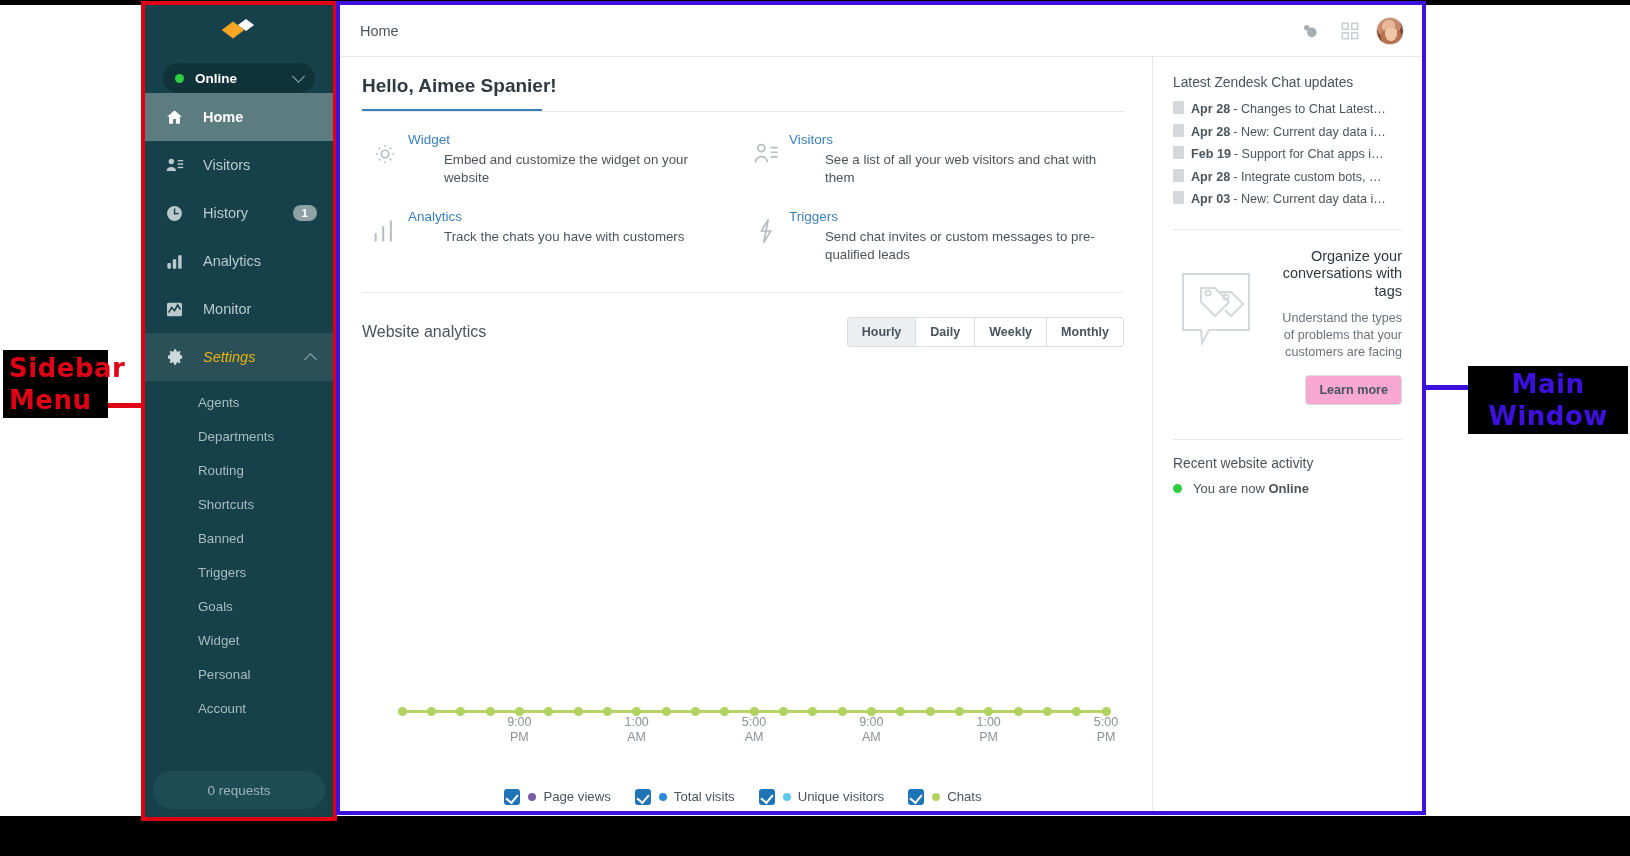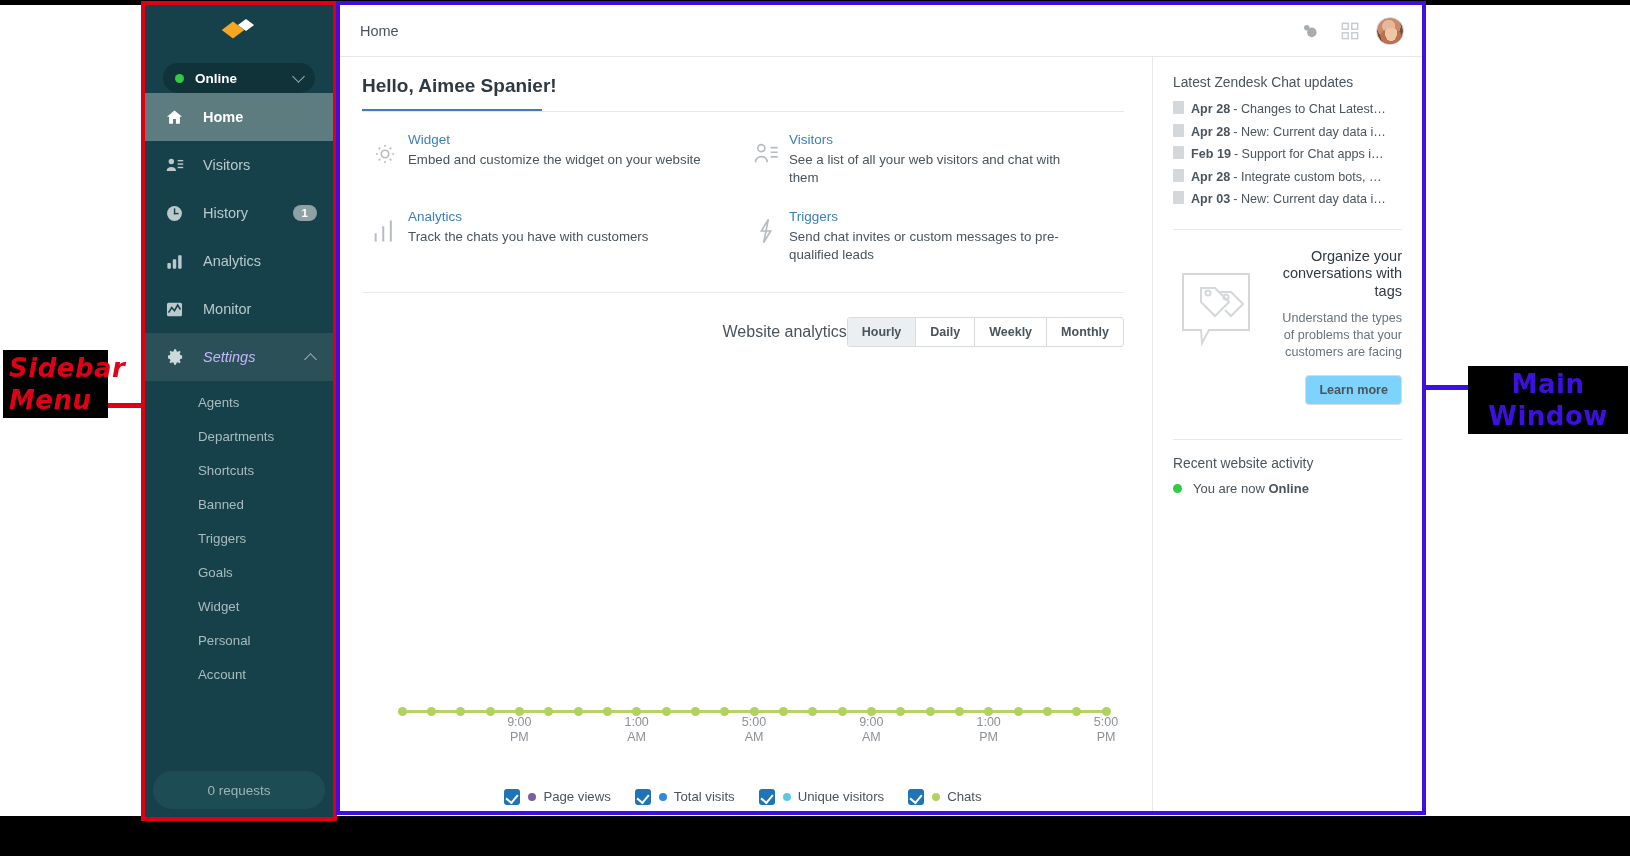--- a/index.html
+++ b/index.html
@@ -45,21 +45,21 @@
           transform: rotate(45deg); margin-bottom: 4px; }
   .chev.up { transform: rotate(-135deg); margin-bottom: 0; margin-top: 4px; }
 
   .nav-item {
     height: 48px; display:flex; align-items:center; padding: 0 0 0 20px;
     color:#b9c9cc; font-size: 14.5px; cursor: pointer; position: relative;
   }
   .nav-item .ico { width: 28px; display:flex; align-items:center; justify-content:flex-start; }
   .nav-item .lbl { margin-left: 10px; }
   .nav-item.active { background: #5c7c80; color:#fff; font-weight: 600; }
-  .nav-item.settings { background: #2c5057; color:#c4b5fd; font-style: italic; }
+  .nav-item.settings { background: #2c5057; color:#eab308; font-style: italic; }
   .nav-item .badge {
     position:absolute; right: 16px; background:#8ea1a4; color:#fff;
     border-radius: 10px; font-size: 11.5px; padding: 2px 9px; font-weight:600;
   }
   .nav-item .chev { position:absolute; right: 18px; }
 
   .subnav { background:#17414a; padding-top: 4px; }
   .sub-item {
     height: 34px; display:flex; align-items:center; padding-left: 53px;
     color:#a9bcbf; font-size: 13.3px; cursor:pointer;
@@ -97,25 +97,25 @@
   .col-right { width: 270px; border-left: 1px solid #e6e8ea; padding: 18px 20px 0 20px; }
 
   .greeting { font-size: 19px; font-weight: 700; color:#2f3941; padding-bottom: 12px; }
   .greet-rule { height: 3px; background:#3b7fbf; width: 180px; }
   .greet-rule-rest { height:1px; background:#e6e8ea; margin-top: -1px; }
 
   .quick-grid { display:flex; flex-wrap: wrap; padding-top: 20px; }
   .qcell { width: 50%; display:flex; padding: 0 14px 22px 0; }
   .qicon { width: 46px; flex: 0 0 46px; display:flex; align-items:flex-start; justify-content:center; padding-top: 8px; }
   .qtext .qtitle { color:#3b7fbf; font-size: 13.5px; cursor:pointer; }
-  .qtext .qdesc { color:#49545c; font-size: 13.3px; margin-top: 4px; line-height: 1.35; max-width: 300px; }
+  .qtext .qdesc { color:#49545c; font-size: 13.3px; margin-top: 4px; line-height: 1.35; max-width: 300px; margin-left: 36px; }
 
   .section-rule { height:1px; background:#e8eaec; margin-top: 6px; }
   .analytics-head { display:flex; align-items:center; padding: 24px 0 0 0; }
-  .analytics-title { font-size: 16px; color:#49545c; flex: 1; text-align: right; }
+  .analytics-title { font-size: 16px; color:#49545c; flex: 1; }
   .seg { display:flex; border:1px solid #d8dcde; border-radius: 3px; overflow:hidden; }
   .seg div { padding: 7px 14px; font-size: 12.5px; font-weight:700; color:#49545c; background:#fff;
              border-left: 1px solid #d8dcde; cursor:pointer; }
   .seg div:first-child { border-left: 0; }
   .seg div.on { background:#eceff1; }
 
   
   .chart-box { position: relative; height: 430px; margin-top: 8px; }
   .chart-plot { position:absolute; left: 40px; right: 18px; top: 0; bottom: 72px; }
   .series-line { position:absolute; left:0; right:0; bottom: 0; height: 3px; background:#b5d465; border-radius:2px; }
@@ -138,21 +138,21 @@
   .upd .d { font-weight: 700; margin-right: 3px; }
   .upd .t { overflow:hidden; text-overflow: ellipsis; }
 
   .r-rule { height:1px; background:#e6e8ea; margin: 18px 0 0 0; }
   .promo { display:flex; padding-top: 18px; }
   .promo-ico { flex: 0 0 92px; display:flex; align-items:flex-start; justify-content:center; padding-top: 22px; }
   .promo-txt { padding-left: 4px; text-align: right; }
   .promo-h { font-size: 14.5px; color:#2f3941; line-height: 1.22; }
   .promo-p { font-size: 12.6px; color:#68737d; line-height: 1.35; margin-top: 9px; }
   .learn { margin-top: 14px; display:inline-block; border:1px solid #d8dcde; border-radius:4px;
-           padding: 7px 13px; font-size: 12.6px; font-weight: 700; color:#49545c; cursor:pointer; background:#7dd3fc; }
+           padding: 7px 13px; font-size: 12.6px; font-weight: 700; color:#49545c; cursor:pointer; background:#f9a8d4; }
 
   .activity-row { display:flex; align-items:center; font-size: 13px; color:#49545c; margin-top: 10px; }
   .activity-row .gdot { width: 9px; height: 9px; border-radius:50%; background:#2ecc40; margin-right: 11px; flex:0 0 9px; }
 
   
   .ann-box { position:absolute; pointer-events:none; }
   .ann-red { border: 4px solid #e00016; }
   .ann-blue { border: 4px solid #3d10e0; }
   .ann-label {
     position:absolute; background:#000; color:#e00016;
@@ -251,20 +251,21 @@
           </svg>
         </span>
         <span class="lbl">Settings</span>
         <span class="chev up"></span>
       </div>
     </div>
 
     <div class="subnav">
       <div class="sub-item">Agents</div>
       <div class="sub-item">Departments</div>
+      <div class="sub-item">Routing</div>
       <div class="sub-item">Shortcuts</div>
       <div class="sub-item">Banned</div>
       <div class="sub-item">Triggers</div>
       <div class="sub-item">Goals</div>
       <div class="sub-item">Widget</div>
       <div class="sub-item">Personal</div>
       <div class="sub-item">Account</div>
     </div>
 
     <div class="requests-btn">0 requests</div>
@@ -531,21 +532,21 @@
         </div>
 
       </div>
     </div>
   </div>
 
   <div class="ann-box ann-red" style="left:141px; top:1px; width:196px; height:820px;"></div>
   <div class="ann-box ann-blue" style="left:336px; top:1px; width:1090px; height:814px;"></div>
 
   <div class="ann-leader" style="left:95px; top:403px; width:50px; height:5px;"></div>
-  <div class="ann-label" style="left:3px; top:350px; width:105px;font-style:italic;">
+  <div class="ann-label" style="left:3px; top:350px; width:105px;">
     <div>Sidebar</div>
     <div>Menu</div>
   </div>
 
   <div class="ann-leader blue" style="left:1426px; top:385px; width:46px; height:5px;"></div>
   <div class="ann-label blue" style="left:1468px; top:366px; width:160px; text-align:center;">
     <div>Main</div>
     <div>Window</div>
   </div>
 

